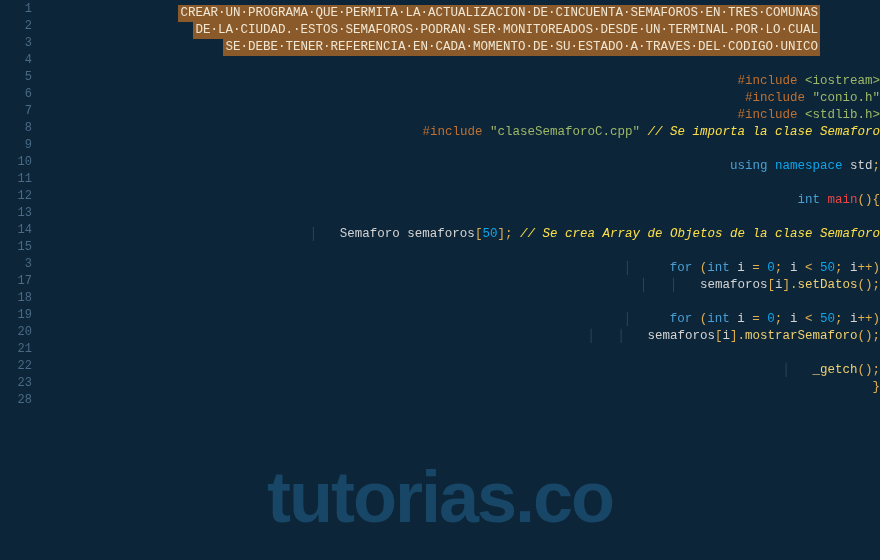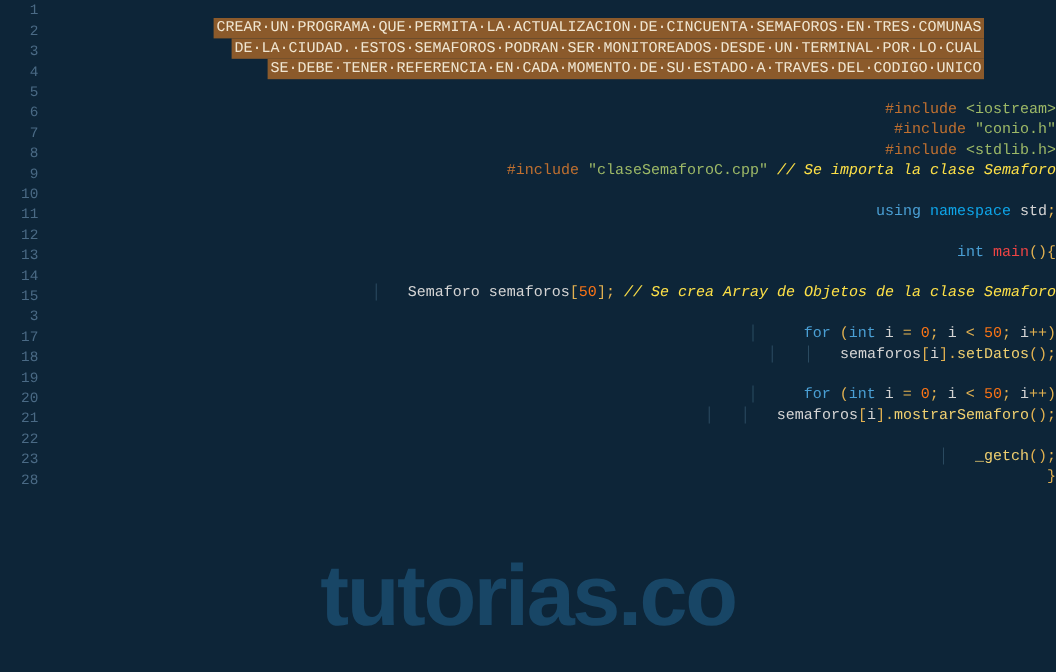--- a/index.html
+++ b/index.html
@@ -26,42 +26,42 @@
     user-select: none;
     line-height: 17px;
     padding-top: 1px;
     font-size: 12px;
   }
   .gutter div { height: 17px; }
   .code {
     flex: 1;
     padding-left: 6px;
     line-height: 17px;
-    padding-top: 15px;
+    padding-top: 5px;
     white-space: pre;
     color: #d4d4d4;
     font-size: 12.5px;
   }
   .codeline { height: 17px; display: block; text-align: right; }
   .hlbox {
     background: #8b5a2b;
     color: #f0e6d2;
     padding: 0 2px;
     display: inline-block;
   }
   .kw-include { color: #c07030; }
   .kw-bracket { color: #9db967; }
   .kw-string { color: #9db967; }
   .kw-comment { color: #fde047; font-style: italic; }
   .kw-using { color: #4a9fd4; margin-left: 16px; }
   .kw-namespace { color: #0ea5e9; }
   .kw-type { color: #4a9fd4; }
   .kw-func { color: #ef4444; }
   .kw-punc { color: #e0b050; }
-  .kw-num { color: #f97316; margin-top: 20px; }
+  .kw-num { color: #0ea5e9; margin-top: 20px; }
   .kw-op { color: #e0b050; }
   .kw-var { color: #d4d4d4; }
   .kw-method { color: #f0d070; }
   .kw-guide { color: #2a4a60; }
   .watermark {
     position: absolute;
     bottom: 22px;
     left: 50%;
     transform: translateX(-50%);
     font-family: Arial, sans-serif;

